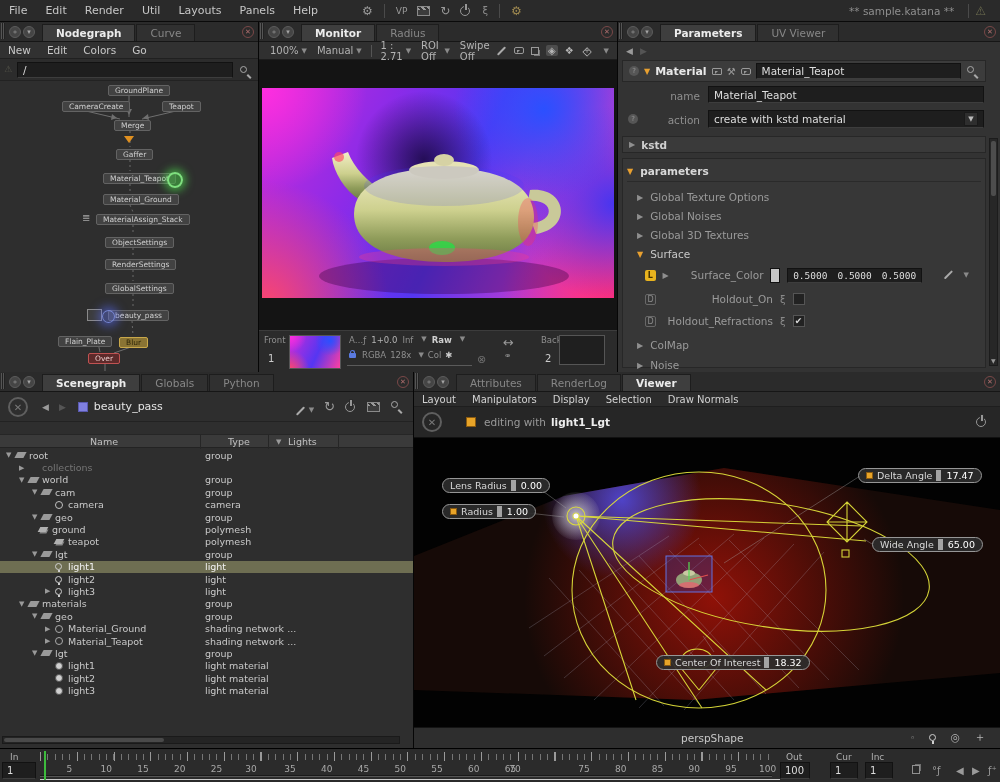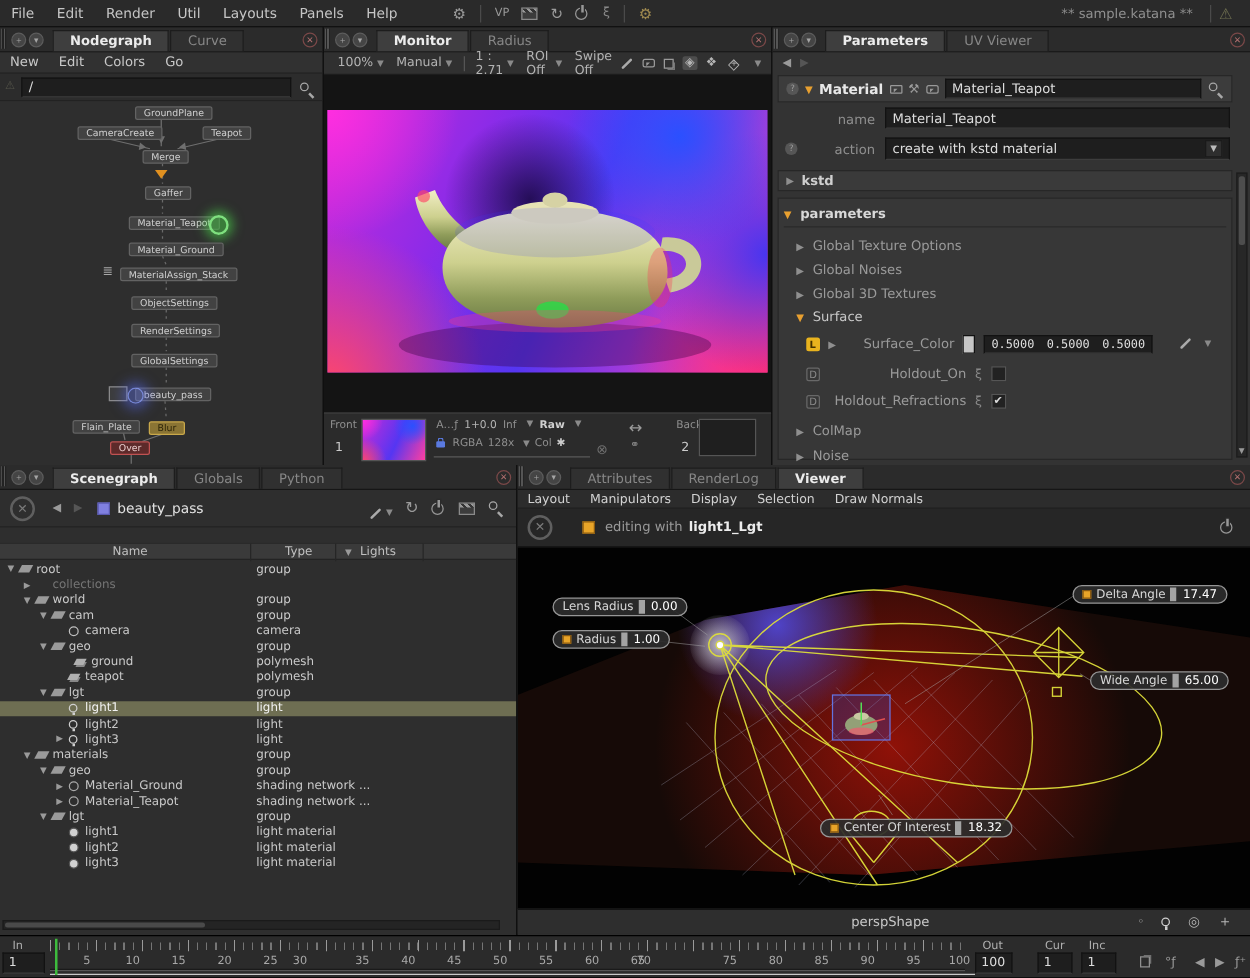--- a/index.html
+++ b/index.html
@@ -544,21 +544,21 @@
           <div class="sg-name" style="padding-left: 32px;">
             <span class="sg-exp">▼</span>
             <span class="sg-ico ico-group">
               <i></i>
             </span>
             <span>geo</span>
           </div>
           <div class="sg-type">group</div>
         </div>
         <div class="sg-row">
-          <div class="sg-name" style="padding-left: 50px;">
+          <div class="sg-name" style="padding-left: 29px;">
             <span class="sg-exp"></span>
             <span class="sg-ico ico-mesh">
               <i></i>
             </span>
             <span>ground</span>
           </div>
           <div class="sg-type">polymesh</div>
         </div>
         <div class="sg-row">
           <div class="sg-name" style="padding-left: 45px;">
@@ -822,21 +822,21 @@
       <div class="ruler-minor"></div>
       <div class="ruler-major"></div>
       <div class="ruler-base"></div>
       <div class="ruler-line"></div>
       <div class="playhead"></div>
     <span class="tick-label" style="left: 69.4px;">5</span>
         <span class="tick-label" style="left: 106.15px;">10</span>
         <span class="tick-label" style="left: 142.9px;">15</span>
         <span class="tick-label" style="left: 179.65px;">20</span>
         <span class="tick-label" style="left: 216.4px;">25</span>
-        <span class="tick-label" style="left: 240px;">30</span>
+        <span class="tick-label" style="left: 251px;">30</span>
         <span class="tick-label" style="left: 289.9px;">35</span>
         <span class="tick-label" style="left: 326.65px;">40</span>
         <span class="tick-label" style="left: 363.4px;">45</span>
         <span class="tick-label" style="left: 400.15px;">50</span>
         <span class="tick-label" style="left: 436.9px;">55</span>
         <span class="tick-label" style="left: 473.65px;">60</span>
         <span class="tick-label" style="left: 510.4px;">65</span>
         <span class="tick-label" style="left: 515px;">70</span>
         <span class="tick-label" style="left: 583.9px;">75</span>
         <span class="tick-label" style="left: 620.65px;">80</span>

